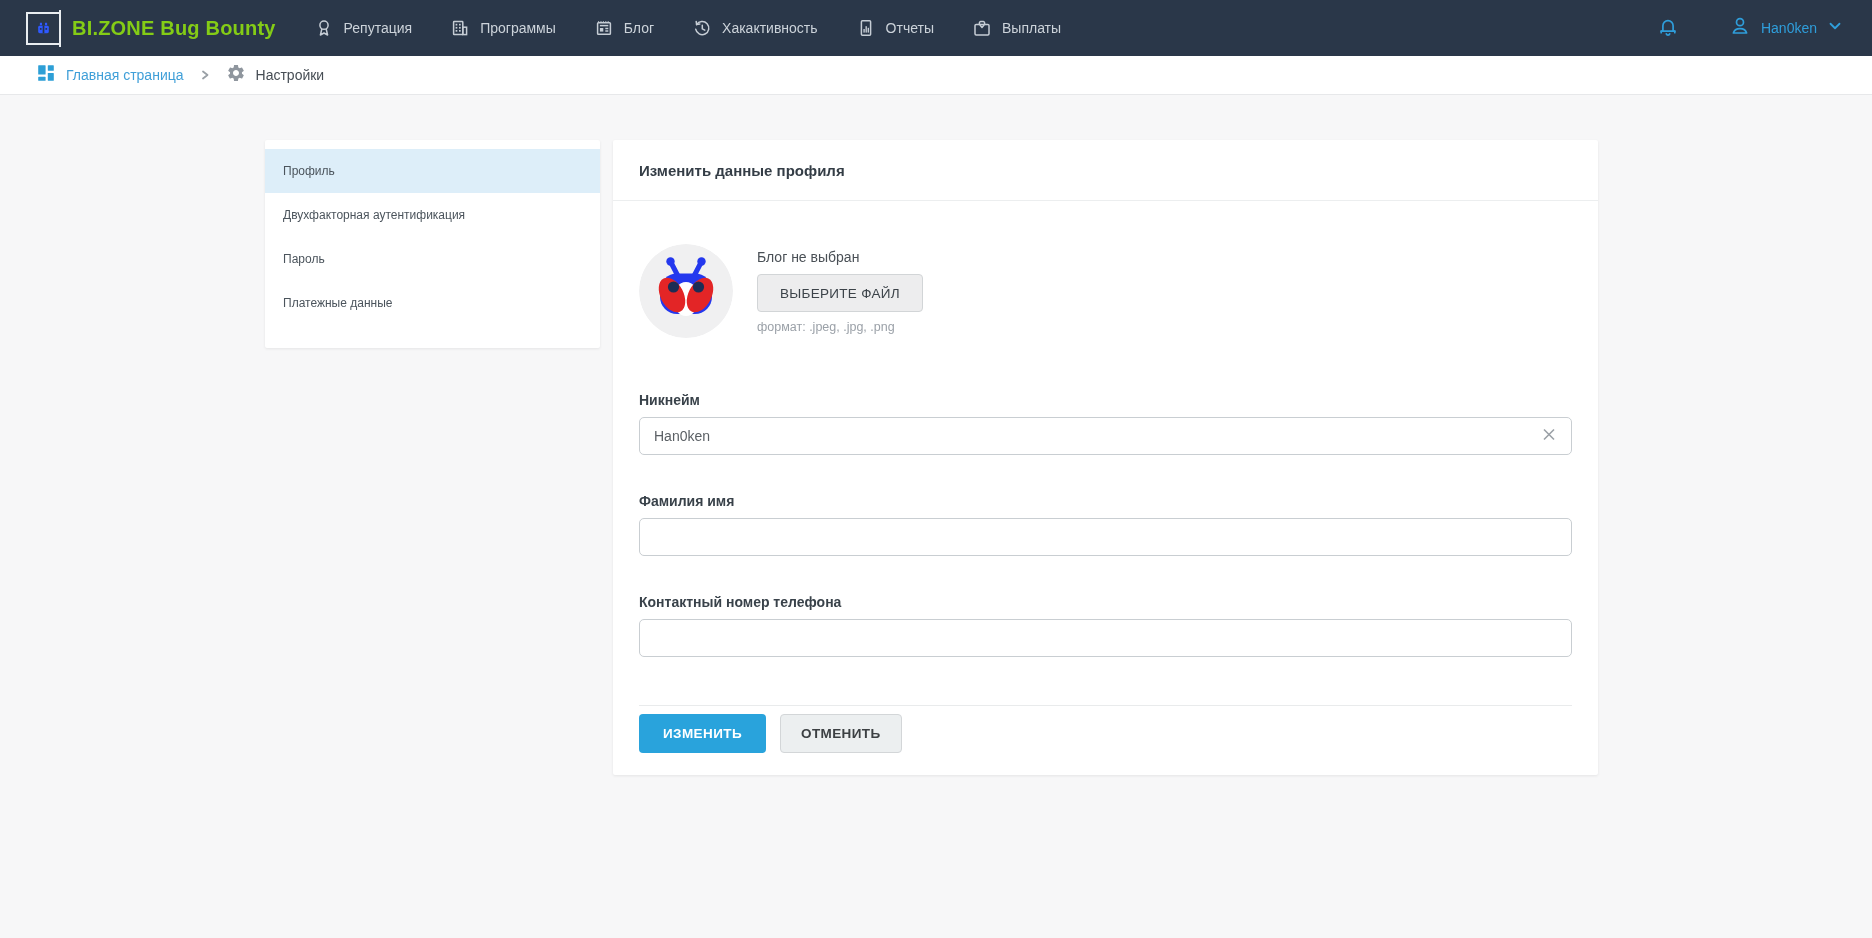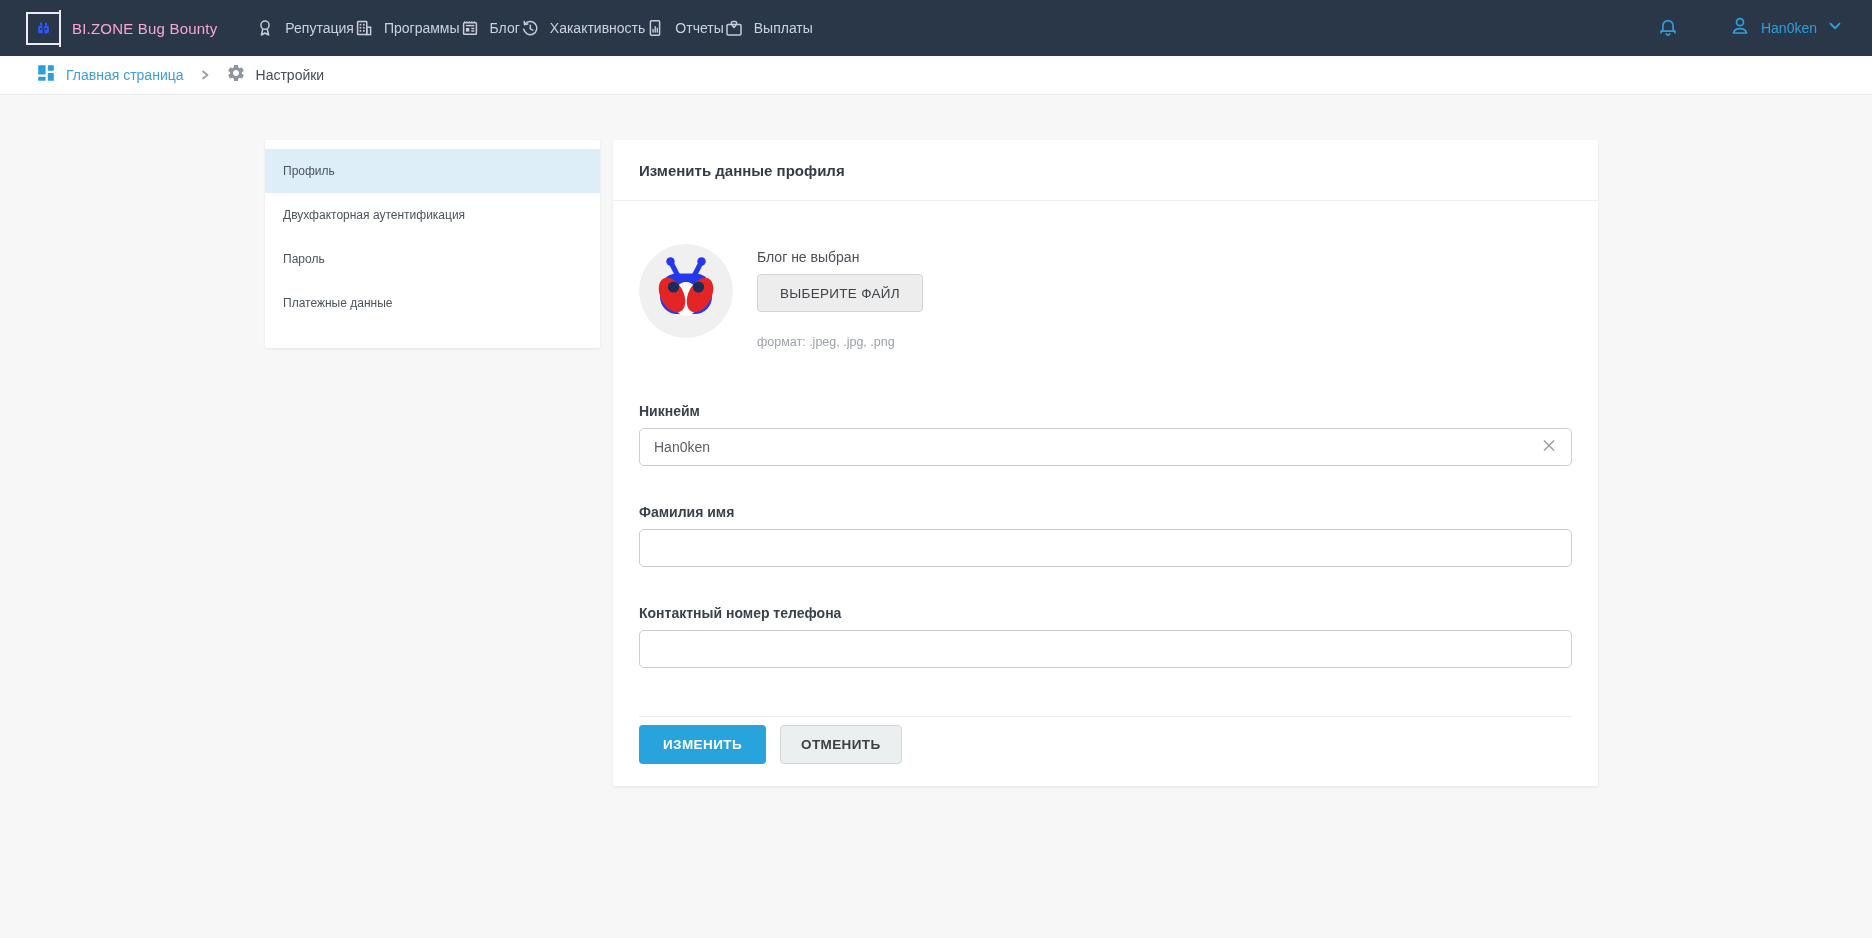--- a/index.html
+++ b/index.html
@@ -4,22 +4,22 @@
 <style>
   * { margin:0; padding:0; box-sizing:border-box; }
   html,body { width:1872px; height:938px; }
   body { font-family:"Liberation Sans", sans-serif; background:#f7f7f8; overflow:hidden; }
 
   
   .navbar { height:56px; background:#2a3749; display:flex; align-items:center; padding:0 26px; position:relative; }
   .brand { display:flex; align-items:center; cursor:pointer; }
   .logo-box { width:33px; height:33px; border:2px solid #e9edf1; border-right:none; display:flex; align-items:center; justify-content:center; }
   .logo-sep { width:2px; height:37px; background:#e9edf1; margin-right:11px; }
-  .brand-name { color:#f9a8d4; font-size:15px; font-weight:400; letter-spacing:.2px; }
-  .nav-items { display:flex; align-items:center; margin-left:38px;text-align:center; }
+  .brand-name { color:#84cc16; font-size:20px; font-weight:700; letter-spacing:.2px; }
+  .nav-items { display:flex; align-items:center; gap:38px; margin-left:38px;text-align:center; }
   .nav-item { display:flex; align-items:center; gap:10px; cursor:pointer; }
   .nav-item svg { display:block; }
   .nav-label { color:#ccd3da; font-size:14px; }
   .nav-right { position:absolute; right:28px; display:flex; align-items:center; }
   .bell-wrap { margin-right:48px; cursor:pointer; display:flex; }
   .user-menu { display:flex; align-items:center; gap:9px; cursor:pointer; }
   .user-name { color:#2f9edb; font-size:14px; }
 
   
   .breadcrumb-bar { height:39px; background:#ffffff; border-bottom:1px solid #e7e8ea; display:flex; align-items:center; padding:0 36px; }
@@ -39,21 +39,21 @@
   .main-card { width:985px; }
   .card-header { height:61px; display:flex; align-items:center; padding:0 26px; border-bottom:1px solid #eceeef; }
   .card-title { font-size:15px; font-weight:700; color:#343d46; }
   .card-body { padding:43px 26px 18px; }
 
   .avatar-row { display:flex; gap:24px; }
   .avatar { width:94px; height:94px; border-radius:50%; overflow:hidden; flex:0 0 auto; }
   .file-col { padding-top:5px; }
   .file-status { font-size:14px; color:#4a5056; }
   .file-btn { margin-top:9px; height:38px; padding:2px 22px; background:#ededee; border:1px solid #d2d5d7; border-radius:4px; font-family:inherit; font-size:13.5px; font-weight:500; color:#3c4349; letter-spacing:.3px; cursor:pointer; }
-  .file-hint { margin-top:23px; font-size:12.5px; color:#9ba1a8; }
+  .file-hint { margin-top:8px; font-size:12.5px; color:#9ba1a8; }
 
   .field-group { margin-top:38px; }
   .field-group.first { margin-top:54px; }
   .field-label { font-size:14px; font-weight:600; color:#39424a; margin-bottom:9px; }
   .input-wrap { position:relative; }
   .text-input { width:100%; height:38px; border:1px solid #c9ced2; border-radius:5px; padding:0 40px 0 14px; font-family:inherit; font-size:14px; color:#5b6065; outline:none; background:#fff; }
   .clear-btn { position:absolute; right:10px; top:50%; transform:translateY(-50%); background:none; border:none; cursor:pointer; display:flex; padding:4px; }
 
   .footer { margin-top:48px; border-top:1px solid #e9ebec; padding:8px 0 4px; display:flex; justify-content:flex-start; gap:14px; }
   .btn { height:39px; border-radius:4px; font-family:inherit; font-size:13.5px; font-weight:700; letter-spacing:.4px; cursor:pointer; }

